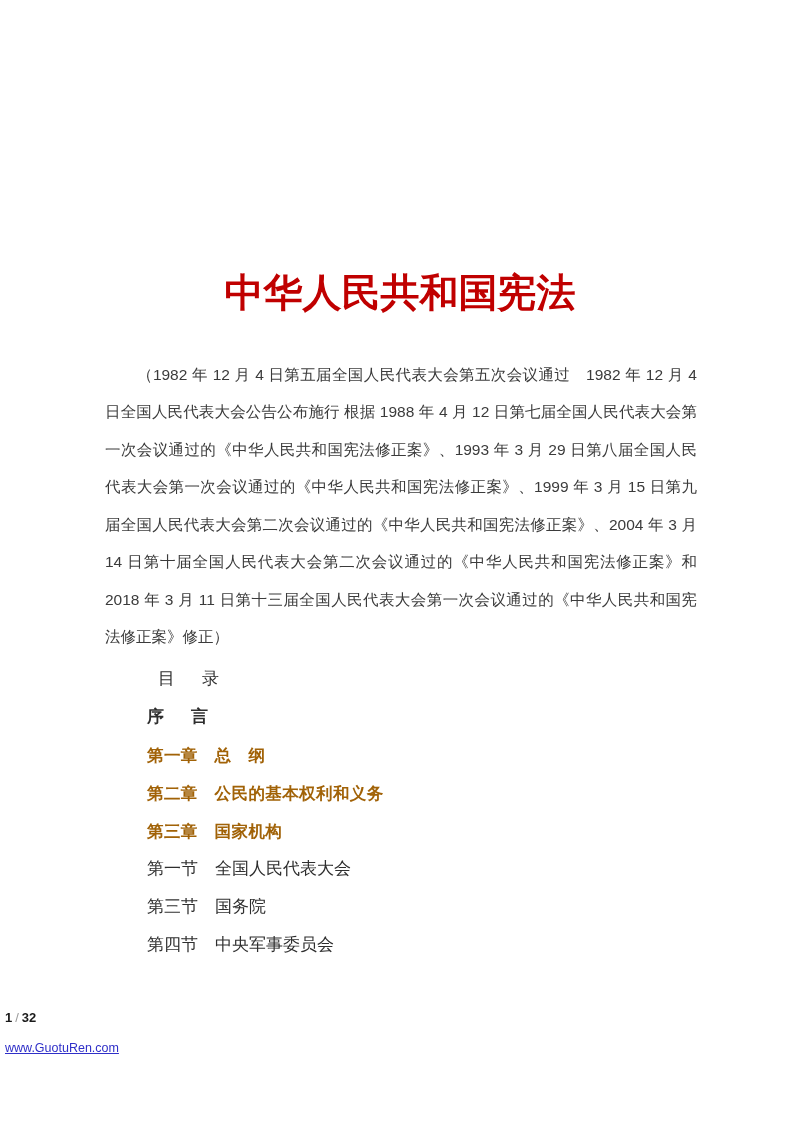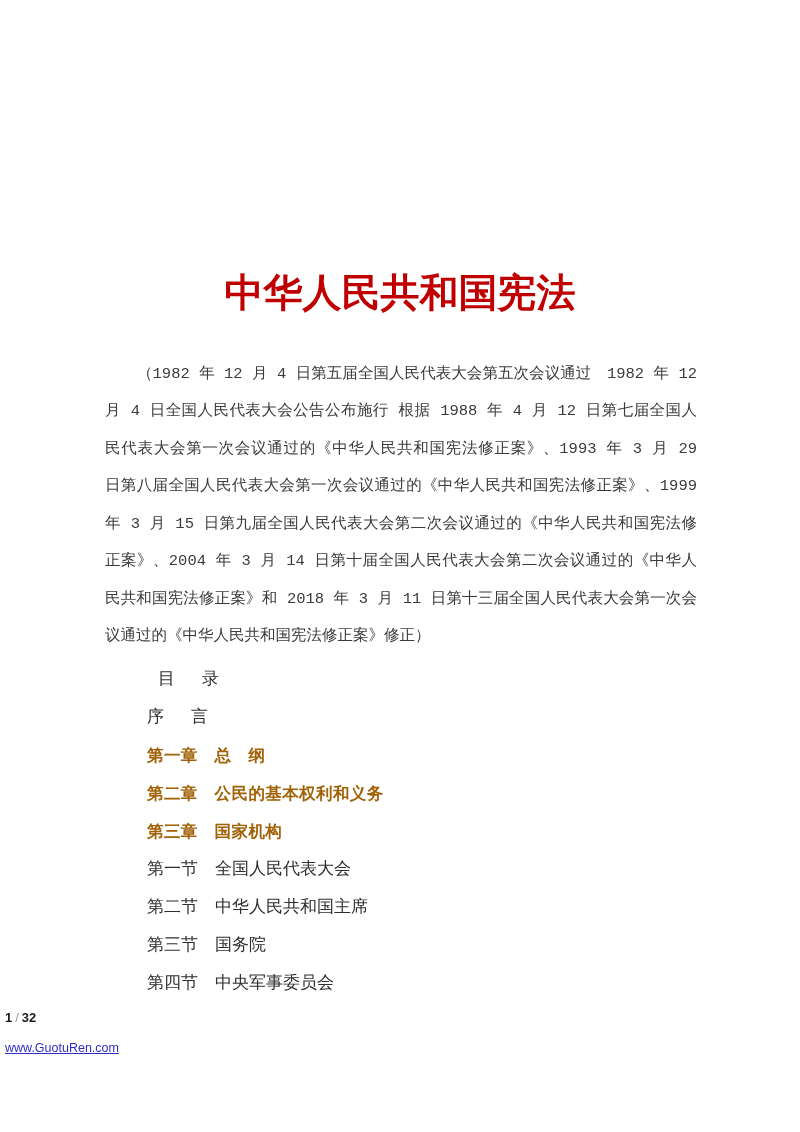--- a/index.html
+++ b/index.html
@@ -38,21 +38,21 @@
     position: absolute;
     left: 105px;
     top: 340px;
     width: 592px;
     font-size: 15.5px;
     line-height: 37.5px;
     color: #3b3b3b;
     text-align: justify;
     text-justify: inter-ideograph;
     text-indent: 32px;
-    font-family: Liberation Mono, monospace;
+    font-family: Liberation Sans, sans-serif;
   }
 
   
   .toc {
     position: absolute;
     left: 110px;
     top: 660px;
     width: 600px;
   }
   .toc-heading {
@@ -71,20 +71,21 @@
   .toc-item {
     font-size: 17px;
     line-height: 38px;
     color: #2e2e2e;
     white-space: nowrap;
   }
   .toc-item.level-preface {
     padding-left: 37px;
     font-family: "Liberation Serif", "DejaVu Serif", serif;
     letter-spacing: 5px;
+    font-weight: bold;
   }
   .toc-item.level-chapter {
     padding-left: 37px;
     font-family: "Liberation Sans", "DejaVu Sans", sans-serif;
     font-weight: bold;
     font-size: 16.5px;
     color: #a16207;
     letter-spacing: 0.4px;
   }
   .toc-item.level-section {
@@ -136,21 +137,20 @@
   <p class="preamble">（1982 年 12 月 4 日第五届全国人民代表大会第五次会议通过　1982 年 12 月 4 日全国人民代表大会公告公布施行 根据 1988 年 4 月 12 日第七届全国人民代表大会第一次会议通过的《中华人民共和国宪法修正案》、1993 年 3 月 29 日第八届全国人民代表大会第一次会议通过的《中华人民共和国宪法修正案》、1999 年 3 月 15 日第九届全国人民代表大会第二次会议通过的《中华人民共和国宪法修正案》、2004 年 3 月 14 日第十届全国人民代表大会第二次会议通过的《中华人民共和国宪法修正案》和 2018 年 3 月 11 日第十三届全国人民代表大会第一次会议通过的《中华人民共和国宪法修正案》修正）</p>
 
   <div class="toc">
     <div class="toc-heading">目　录</div>
     <ul class="toc-list">
         <li class="toc-item level-preface">序　言</li>
         <li class="toc-item level-chapter">第一章　总　纲</li>
         <li class="toc-item level-chapter">第二章　公民的基本权利和义务</li>
         <li class="toc-item level-chapter">第三章　国家机构</li>
         <li class="toc-item level-section">第一节　全国人民代表大会</li>
-        <li class="toc-item level-section">第二节　中华人民共和国主席</li>
         <li class="toc-item level-section">第三节　国务院</li>
         <li class="toc-item level-section">第四节　中央军事委员会</li>
       </ul>
   </div>
 
   <div class="footer">
     <div class="page-number">
       <span>1</span><span class="sep">/</span><span>32</span>
     </div>
     <a class="footer-link">www.GuotuRen.com</a>

